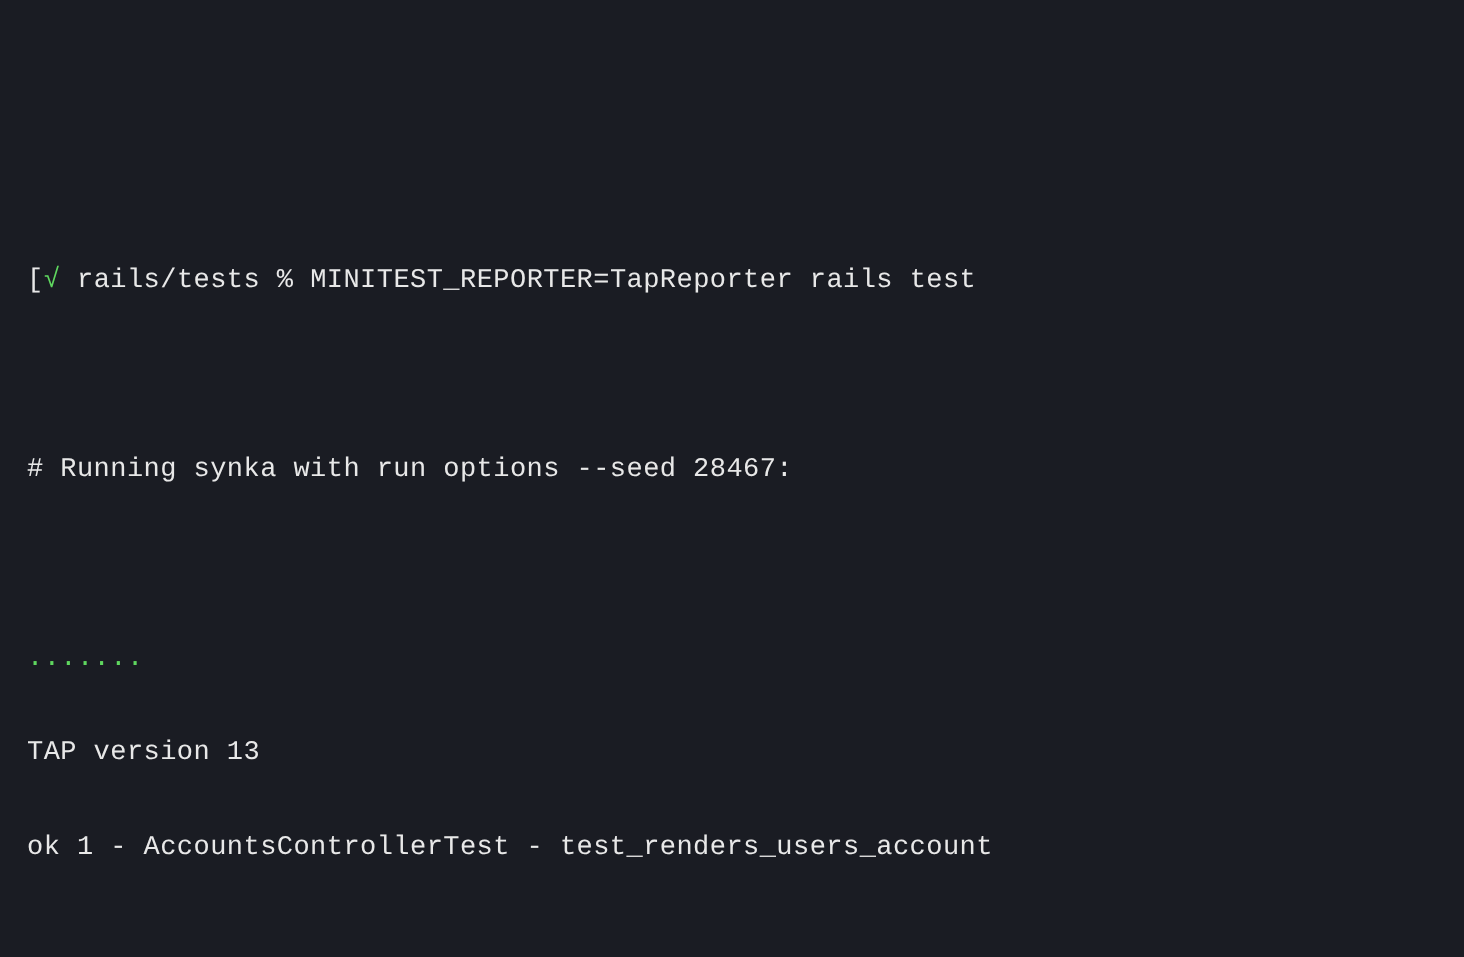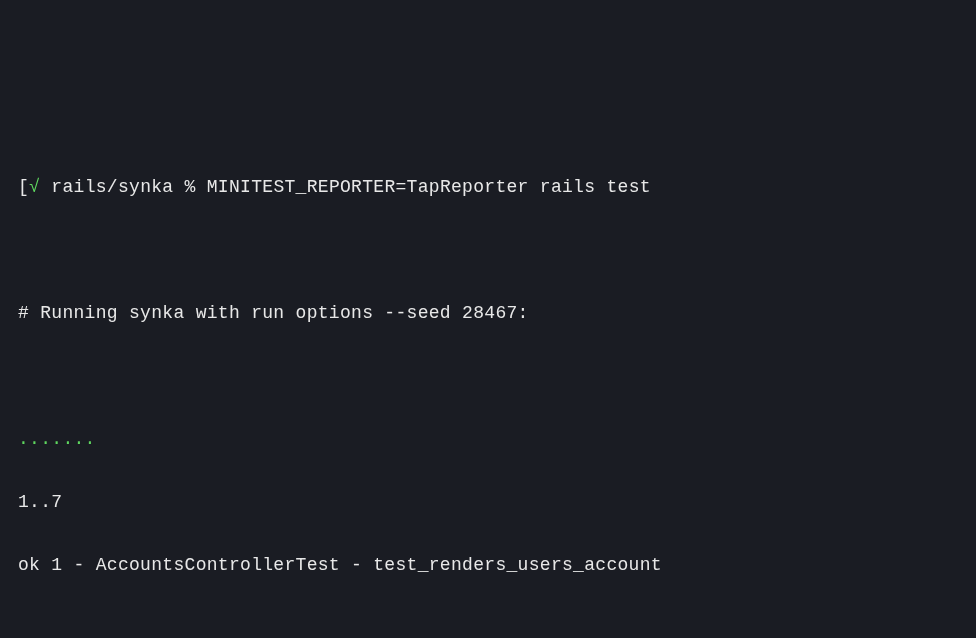--- a/index.html
+++ b/index.html
@@ -49,26 +49,26 @@
     .blank-line {
       height: 1.75em;
     }
   </style>
 </head>
 <body>
 
 
 
 <div>
-<span class="line prompt-line"><span class="white">[</span><span class="check">√</span><span class="path"> rails/synka</span><span class="percent"> % </span><span class="command">MINITEST_REPORTER=TapReporter rails test</span></span>
+<span class="line prompt-line"><span class="white">[</span><span class="check">√</span><span class="path"> rails/tests</span><span class="percent"> % </span><span class="command">MINITEST_REPORTER=TapReporter rails test</span></span>
 <span class="line blank-line"></span>
 <span class="line white"># Running synka with run options --seed 28467:</span>
 <span class="line blank-line"></span>
 <span class="line green">.......</span>
-<span class="line white">1..7</span>
+<span class="line white">TAP version 13</span>
 <span class="line white">ok 1 - AccountsControllerTest - test_renders_users_account</span>
 
 
 
 
 
 
 
 
 

